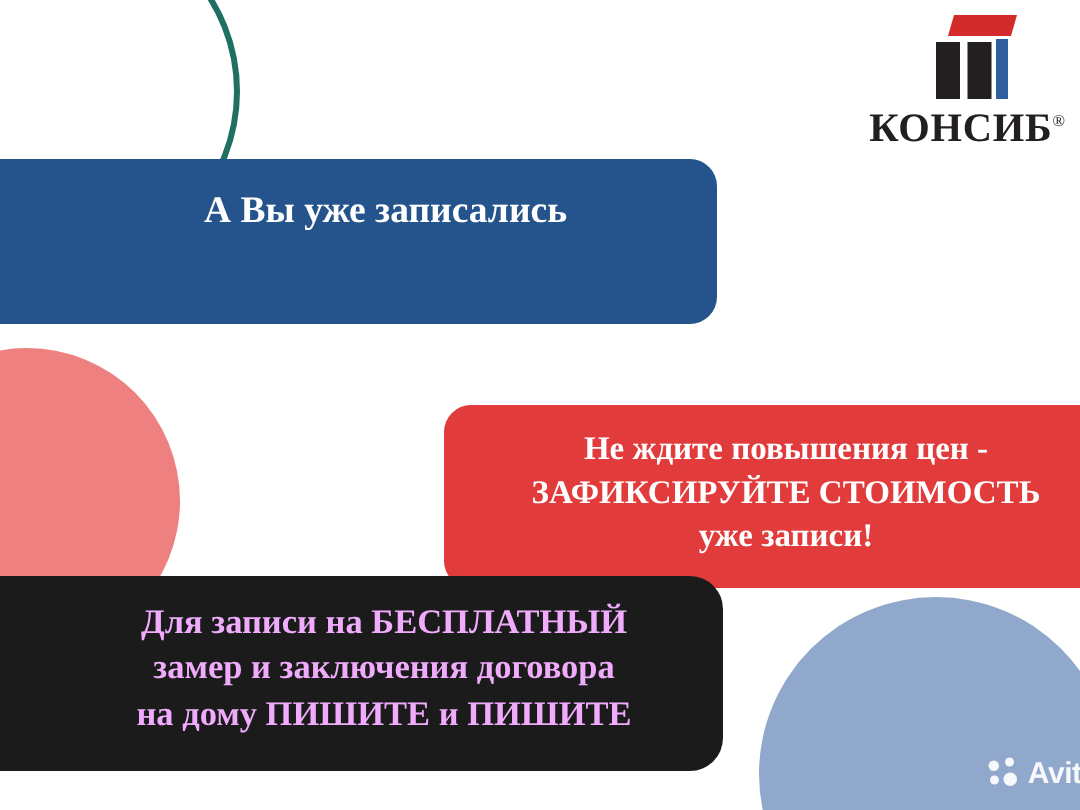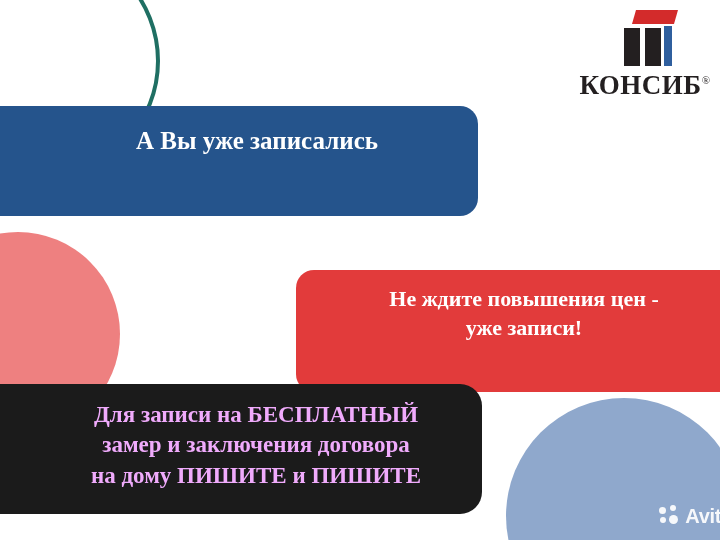--- a/index.html
+++ b/index.html
@@ -218,20 +218,21 @@
     </div>
     <div id="logo-text"><span>КОНСИБ</span><sup>®</sup></div>
   </div>
 
   <div id="block-blue" class="block">
     <p>А Вы уже записались</p>
   </div>
 
   <div id="block-red" class="block">
     <p>Не ждите повышения цен -</p>
+    <p>ЗАФИКСИРУЙТЕ СТОИМОСТЬ</p>
     <p>уже записи!</p>
   </div>
 
   <div id="block-black" class="block">
     <p>Для записи на БЕСПЛАТНЫЙ</p>
     <p>замер и заключения договора</p>
     <p>на дому ПИШИТЕ и ПИШИТЕ</p>
   </div>
 
   <div id="watermark">

